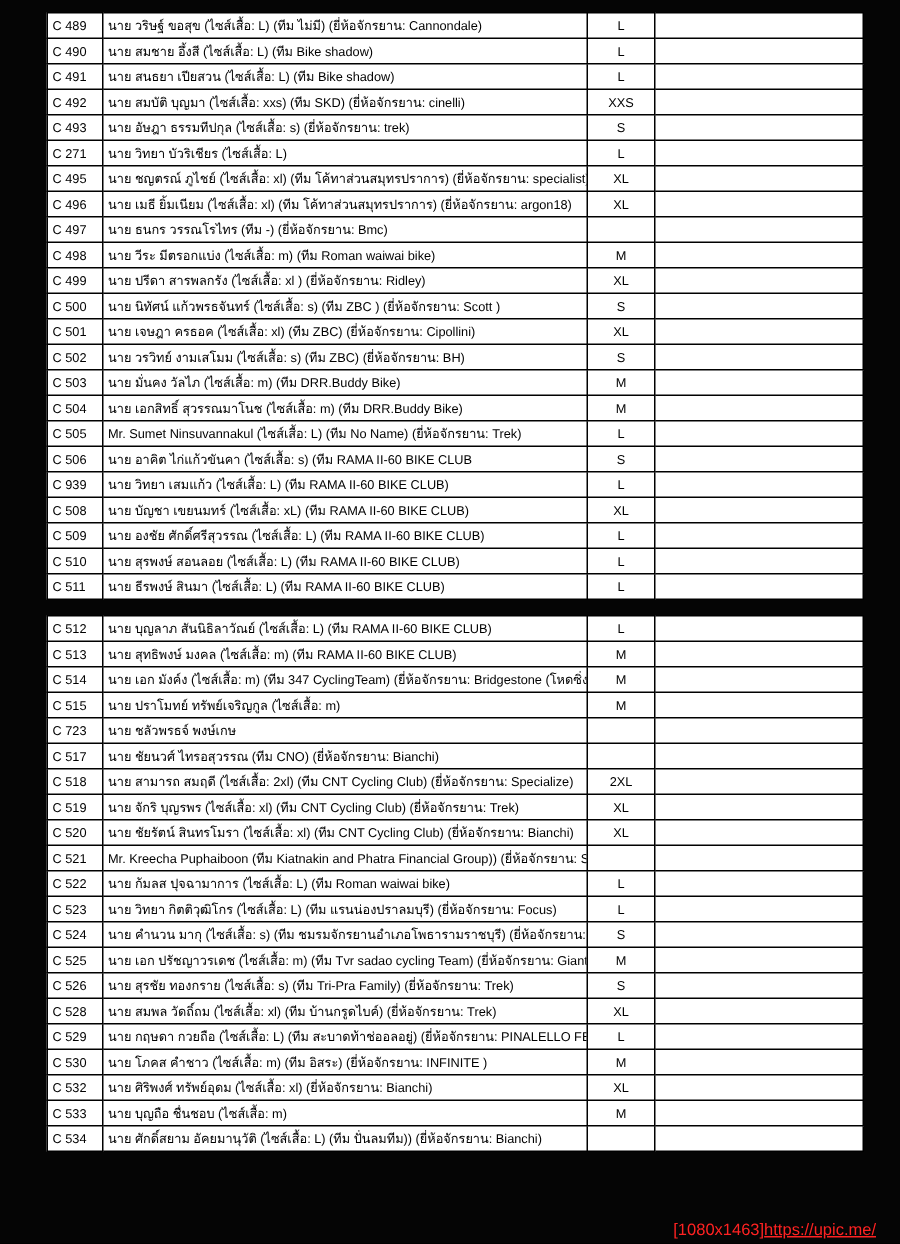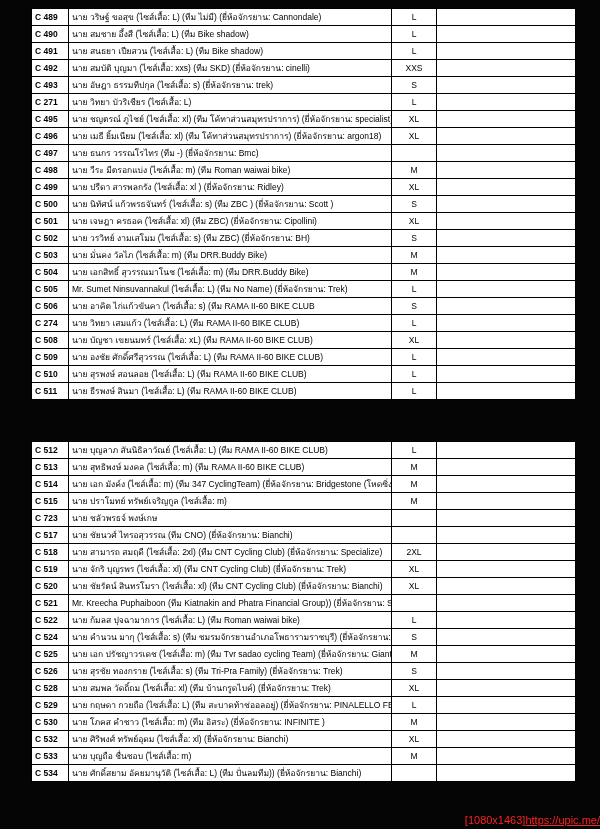--- a/index.html
+++ b/index.html
@@ -15,51 +15,51 @@
     background: #050505;
     overflow: hidden;
   }
   .table-block {
     position: absolute;
     left: 31px;
     width: 538px;
     background: #ffffff;
   }
   .table-block.first { top: 8px; }
-  .table-block.second { top: 441px; }
+  .table-block.second { top: 410px; }
   table.roster {
     border-collapse: collapse;
     table-layout: fixed;
     width: 538px;
     background: #ffffff;
   }
   table.roster td {
     border: 1px solid #000;
     height: 16px;
     padding: 0 3px;
     font-size: 8.5px;
     line-height: 16px;
     color: #000;
     overflow: hidden;
     white-space: nowrap;
   }
   td.code {
     width: 30px;
-    font-weight: bold;
+    font-weight: normal;
     font-size: 8.5px;
   }
   td.desc { width: 316px; margin-left: 47px; }
   td.size {
     width: 38px;
     text-align: center;
   }
   td.blank { width: 132px; }
   .watermark {
     position: absolute;
-    right: 0;
+    right: 16px;
     bottom: 3px;
     font-size: 11px;
     white-space: nowrap;
   }
   .watermark .dims { color: #ff2222; }
   .watermark a {
     color: #ff2222;
     text-decoration: underline;
     cursor: pointer;
   }
@@ -174,21 +174,21 @@
             <td class="size">L</td>
             <td class="blank"></td>
           </tr>
           <tr>
             <td class="code">C 506</td>
             <td class="desc">นาย อาคิต ไก่แก้วขันคา (ไซส์เสื้อ: s) (ทีม RAMA II-60 BIKE CLUB</td>
             <td class="size">S</td>
             <td class="blank"></td>
           </tr>
           <tr>
-            <td class="code">C 274</td>
+            <td class="code">C 939</td>
             <td class="desc">นาย วิทยา เสมแก้ว (ไซส์เสื้อ: L) (ทีม RAMA II-60 BIKE CLUB)</td>
             <td class="size">L</td>
             <td class="blank"></td>
           </tr>
           <tr>
             <td class="code">C 508</td>
             <td class="desc">นาย บัญชา เขยนมทร์ (ไซส์เสื้อ: xL) (ทีม RAMA II-60 BIKE CLUB)</td>
             <td class="size">XL</td>
             <td class="blank"></td>
           </tr>
@@ -277,20 +277,26 @@
             <td class="size"></td>
             <td class="blank"></td>
           </tr>
           <tr>
             <td class="code">C 522</td>
             <td class="desc">นาย ก้มลส ปุจฉามาการ (ไซส์เสื้อ: L) (ทีม Roman waiwai bike)</td>
             <td class="size">L</td>
             <td class="blank"></td>
           </tr>
           <tr>
+            <td class="code">C 523</td>
+            <td class="desc">นาย วิทยา กิตติวุฒิโกร (ไซส์เสื้อ: L) (ทีม แรนน่องปราลมบุรี) (ยี่ห้อจักรยาน: Focus)</td>
+            <td class="size">L</td>
+            <td class="blank"></td>
+          </tr>
+          <tr>
             <td class="code">C 524</td>
             <td class="desc">นาย คำนวน มากุ (ไซส์เสื้อ: s) (ทีม ชมรมจักรยานอำเภอโพธารามราชบุรี) (ยี่ห้อจักรยาน: Giant)</td>
             <td class="size">S</td>
             <td class="blank"></td>
           </tr>
           <tr>
             <td class="code">C 525</td>
             <td class="desc">นาย เอก ปรัชญาวรเดช (ไซส์เสื้อ: m) (ทีม Tvr sadao cycling Team) (ยี่ห้อจักรยาน: Giant)</td>
             <td class="size">M</td>
             <td class="blank"></td>

